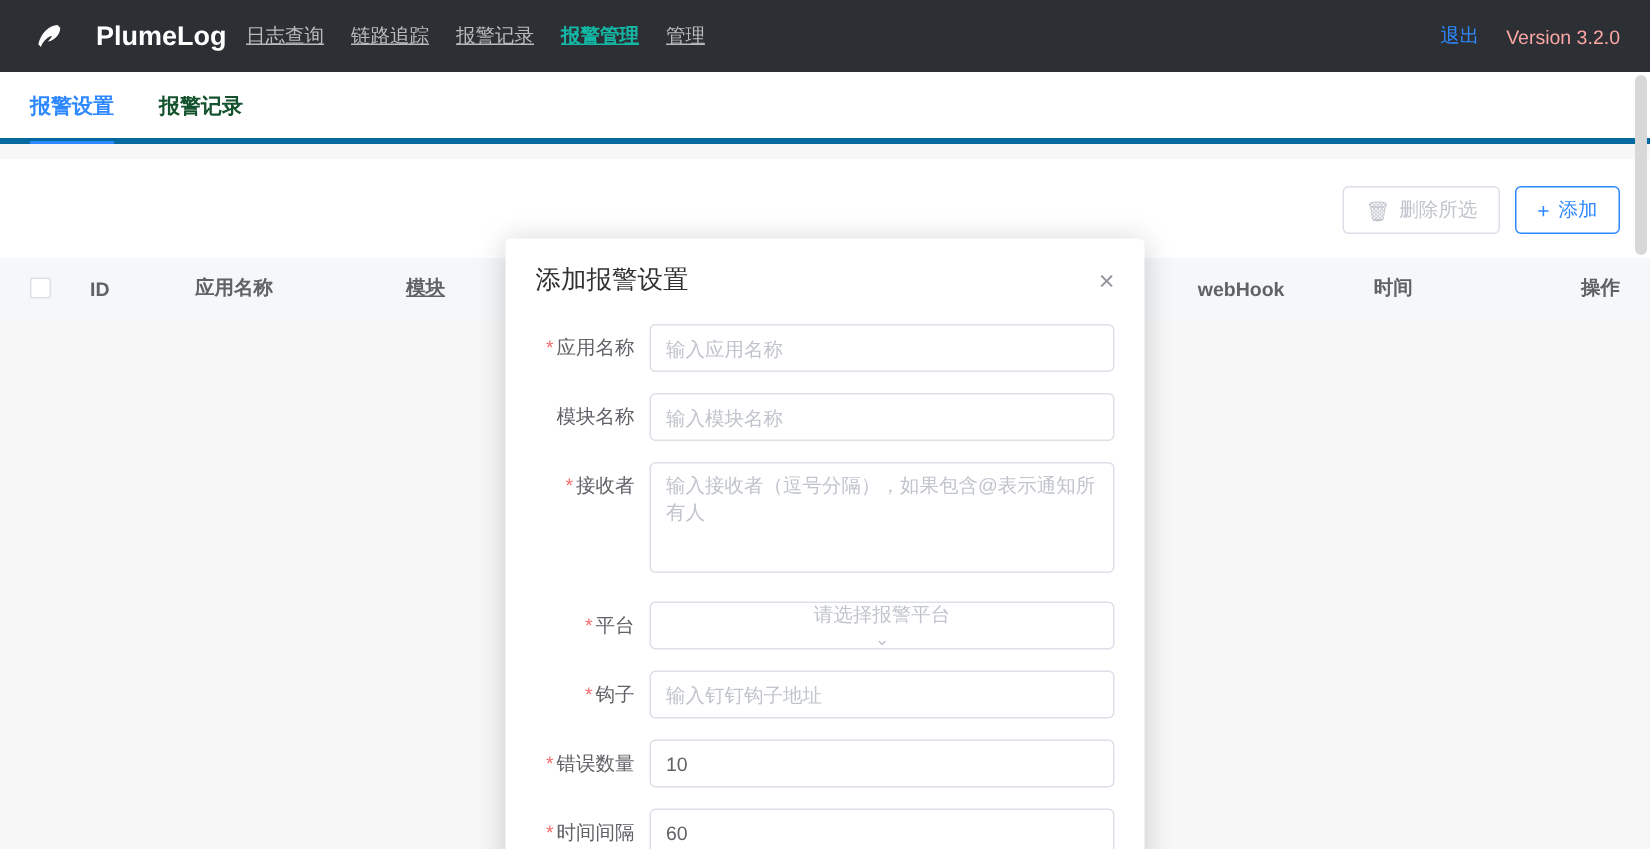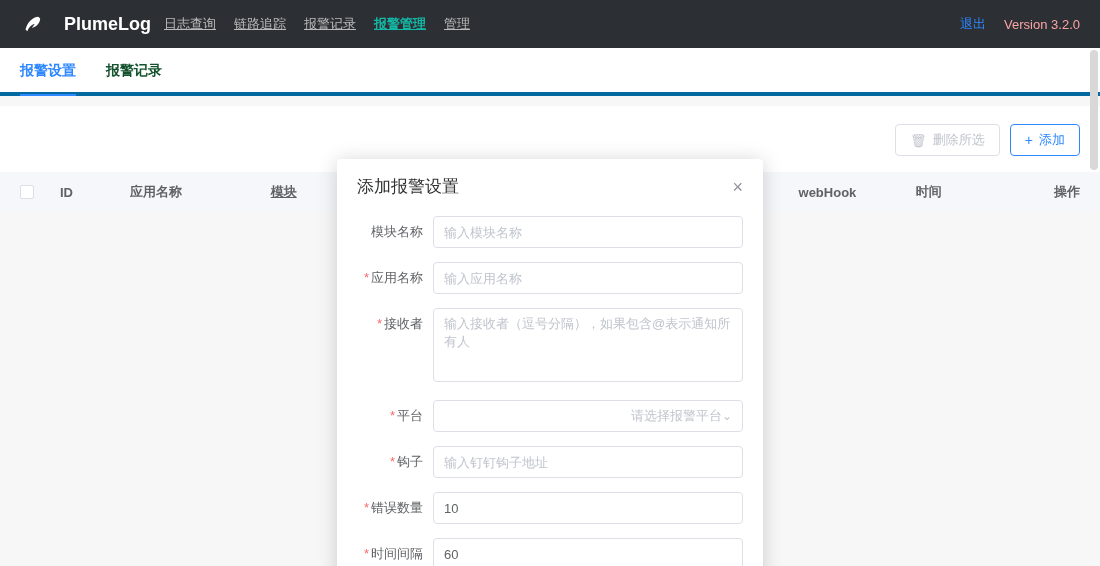--- a/index.html
+++ b/index.html
@@ -142,21 +142,21 @@
     width: 100%;
     border: 1px solid #dcdfe6;
     border-radius: 4px;
     font-size: 13px;
     color: #606266;
     background: #fff;
   }
   .inp, .sel { height: 32px; padding: 0 10px; }
   .inp::placeholder, .ta::placeholder { color: #c0c4cc; }
   .ta { height: 74px; padding: 6px 10px; resize: none; font-family: inherit; }
-  .sel { display: flex; align-items: center; justify-content: flex-end; color:#c0c4cc; cursor: pointer; }
+  .sel { display: flex; align-items: center; justify-content: center; color:#c0c4cc; cursor: pointer; flex-direction: column; }
   .sel .chev { color: #c0c4cc; font-size: 12px; }
   .switch-wrap { display:flex; align-items:center; height:32px; }
 
   
   .scrollbar {
     position: absolute; right: 2px; top: 50px; width: 8px; height: 120px;
     background: #d8d8d8; border-radius: 4px;
   }
 </style>
 </head>
@@ -219,27 +219,27 @@
 
 <div class="modal-mask">
   <div class="modal">
     <div class="modal-head">
       <div class="modal-title">添加报警设置</div>
       <div class="modal-close">×</div>
     </div>
     <div class="modal-body">
 
       <div class="form-row">
+        <div class="form-label"><span class="req">*</span><span>应用名称</span></div>
+        <div class="form-ctrl"><input class="inp" placeholder="输入应用名称" style=""></div>
+      </div>
+
+      <div class="form-row">
         <div class="form-label"><span>模块名称</span></div>
         <div class="form-ctrl"><input class="inp" placeholder="输入模块名称" style=""></div>
-      </div>
-
-      <div class="form-row">
-        <div class="form-label"><span class="req">*</span><span>应用名称</span></div>
-        <div class="form-ctrl"><input class="inp" placeholder="输入应用名称" style=""></div>
       </div>
 
       <div class="form-row">
         <div class="form-label"><span class="req">*</span><span>接收者</span></div>
         <div class="form-ctrl"><textarea class="ta" placeholder="输入接收者（逗号分隔），如果包含@表示通知所有人" style=""></textarea></div>
       </div>
 
       <div class="form-row">
         <div class="form-label"><span class="req">*</span><span>平台</span></div>
         <div class="form-ctrl">

